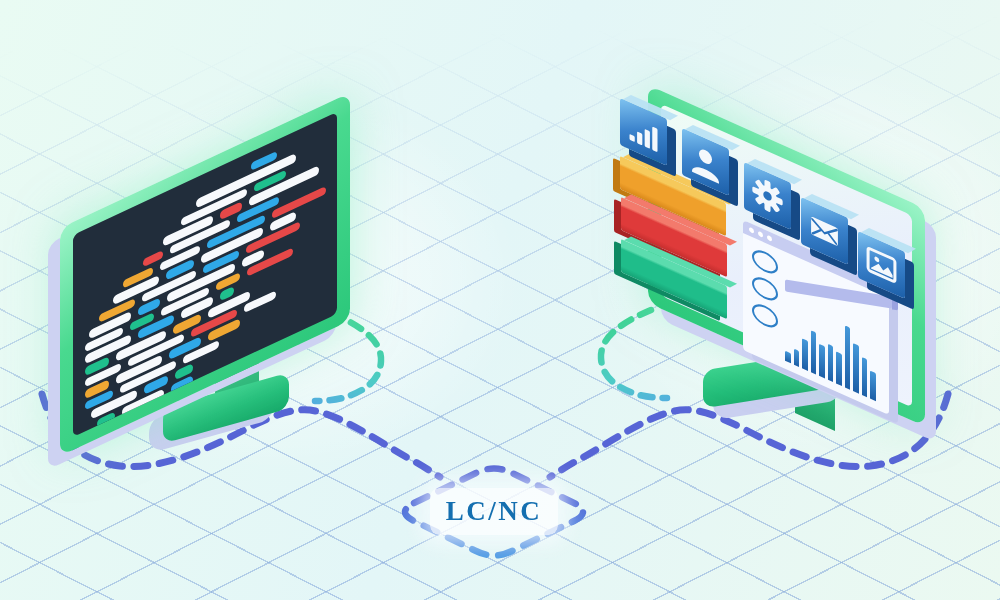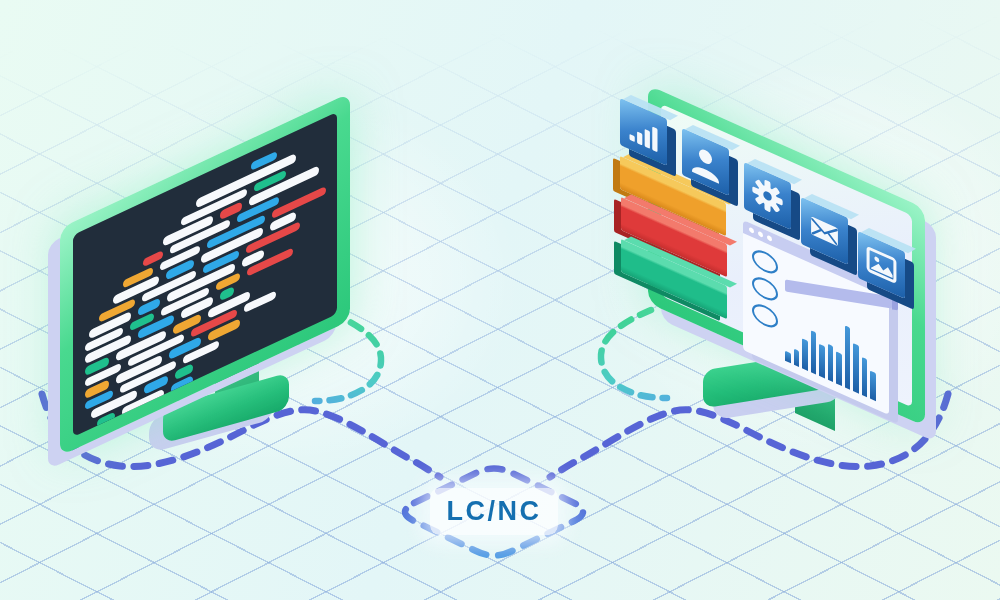--- a/index.html
+++ b/index.html
@@ -1,19 +1,19 @@
 <!DOCTYPE html>
 <html><head>
 <meta charset="utf-8">
 <style>
   html,body{margin:0;padding:0;}
   .stage{
     position:relative; width:1000px; height:600px; overflow:hidden;
     background:linear-gradient(110deg,#e9fbf3 0%,#e3f6f7 48%,#ebf9f1 100%);
-    font-family:Liberation Sans, sans-serif;
+    font-family:Liberation Serif, serif;
     user-select:none;
   }
   .stage::before{
     content:""; position:absolute; inset:0; pointer-events:none;
     background:
       radial-gradient(closest-side, rgba(255,255,255,.85), rgba(255,255,255,0)) 40px 90px / 480px 380px no-repeat,
       radial-gradient(closest-side, rgba(255,255,255,.8), rgba(255,255,255,0)) 590px 60px / 460px 400px no-repeat;
   }
   
   .grid{

